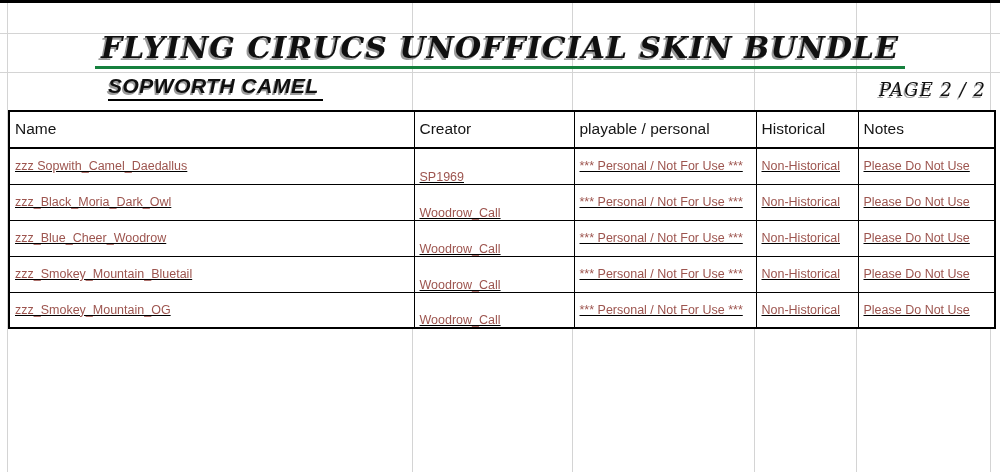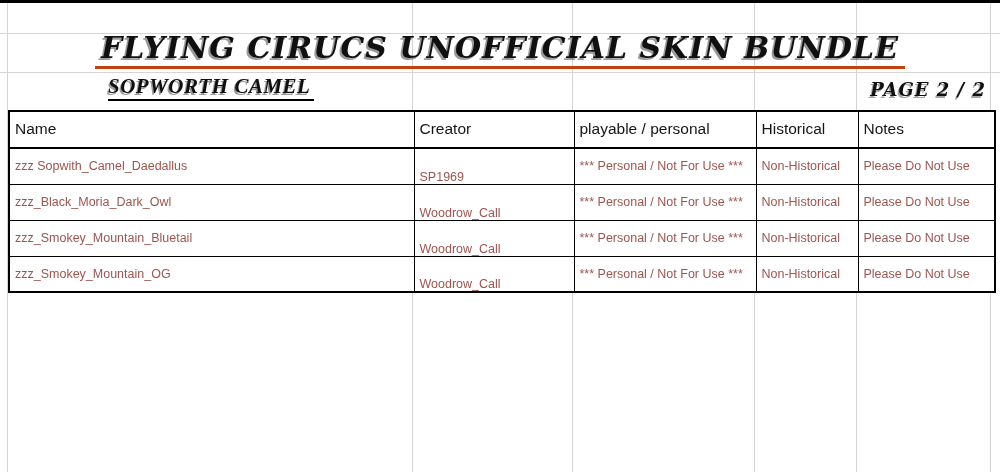--- a/index.html
+++ b/index.html
@@ -25,40 +25,40 @@
     position:absolute;left:0;top:31px;width:1000px;height:42px;
     display:flex;justify-content:center;align-items:flex-start;z-index:2;
   }
   .main-title{
     font-family:"DejaVu Serif", serif;
     font-style:italic;font-weight:700;
     font-size:30px;line-height:34px;
     color:#101010;
     letter-spacing:1px;
     text-shadow:-2px 2px 0 rgba(30,30,30,0.45);
-    border-bottom:3px solid #c2410c;
+    border-bottom:3px solid #15803d;
     padding:0 6px 1px 6px;
     white-space:nowrap;
   }
   .subtitle{
     position:absolute;left:108px;top:74px;z-index:2;
-    font-family:Liberation Serif, serif;
+    font-family:Liberation Sans, sans-serif;
     font-style:italic;font-weight:700;
     font-size:21px;line-height:24px;
     color:#101010;
     letter-spacing:0.5px;
     text-shadow:-1.5px 1.5px 0 rgba(30,30,30,0.45);
     border-bottom:2.5px solid #000;
     padding:0 4px 1px 0;
     white-space:nowrap;
   }
   .page-label{
     position:absolute;right:14px;top:79px;z-index:2;
     font-family:"DejaVu Serif", serif;
-    font-style:italic;font-weight:700;
+    font-style:italic;font-weight:400;
     font-size:18px;line-height:21px;
     color:#101010;
     letter-spacing:1px;
     text-shadow:-1.5px 1.5px 0 rgba(30,30,30,0.4);
     white-space:nowrap;
   }
   
   table.skins{
     position:absolute;left:8px;top:110px;z-index:2;
     border-collapse:collapse;
@@ -67,21 +67,21 @@
     background:#6d28d9;
     border:2.5px solid var(--border);
   }
   table.skins th, table.skins td{
     border:1.5px solid var(--border);
     overflow:hidden;
     white-space:nowrap;
     background:#ffffff;
   }
   table.skins thead tr{height:37px;}
-  table.skins tbody tr{height:36px;}
+  table.skins tbody tr{height:36px;text-decoration:underline;}
   table.skins th{
     font-size:15.5px;
     font-weight:400;
     color:#151515;
     text-align:left;
     padding:0 4px 2px 5px;
     vertical-align:middle;
     border-bottom-width:2px;
   }
   table.skins td{
@@ -139,20 +139,27 @@
       <td class="c-notes">Please Do Not Use</td>
     </tr>
     <tr>
       <td class="c-name">zzz_Black_Moria_Dark_Owl</td>
       <td class="c-creator">Woodrow_Call</td>
       <td class="c-playable">*** Personal / Not For Use ***</td>
       <td class="c-historical">Non-Historical</td>
       <td class="c-notes">Please Do Not Use</td>
     </tr>
     <tr>
+      <td class="c-name">zzz_Blue_Cheer_Woodrow</td>
+      <td class="c-creator">Woodrow_Call</td>
+      <td class="c-playable">*** Personal / Not For Use ***</td>
+      <td class="c-historical">Non-Historical</td>
+      <td class="c-notes">Please Do Not Use</td>
+    </tr>
+    <tr>
       <td class="c-name">zzz_Smokey_Mountain_Bluetail</td>
       <td class="c-creator">Woodrow_Call</td>
       <td class="c-playable">*** Personal / Not For Use ***</td>
       <td class="c-historical">Non-Historical</td>
       <td class="c-notes">Please Do Not Use</td>
     </tr>
     <tr>
       <td class="c-name">zzz_Smokey_Mountain_OG</td>
       <td class="c-creator">Woodrow_Call</td>
       <td class="c-playable">*** Personal / Not For Use ***</td>

